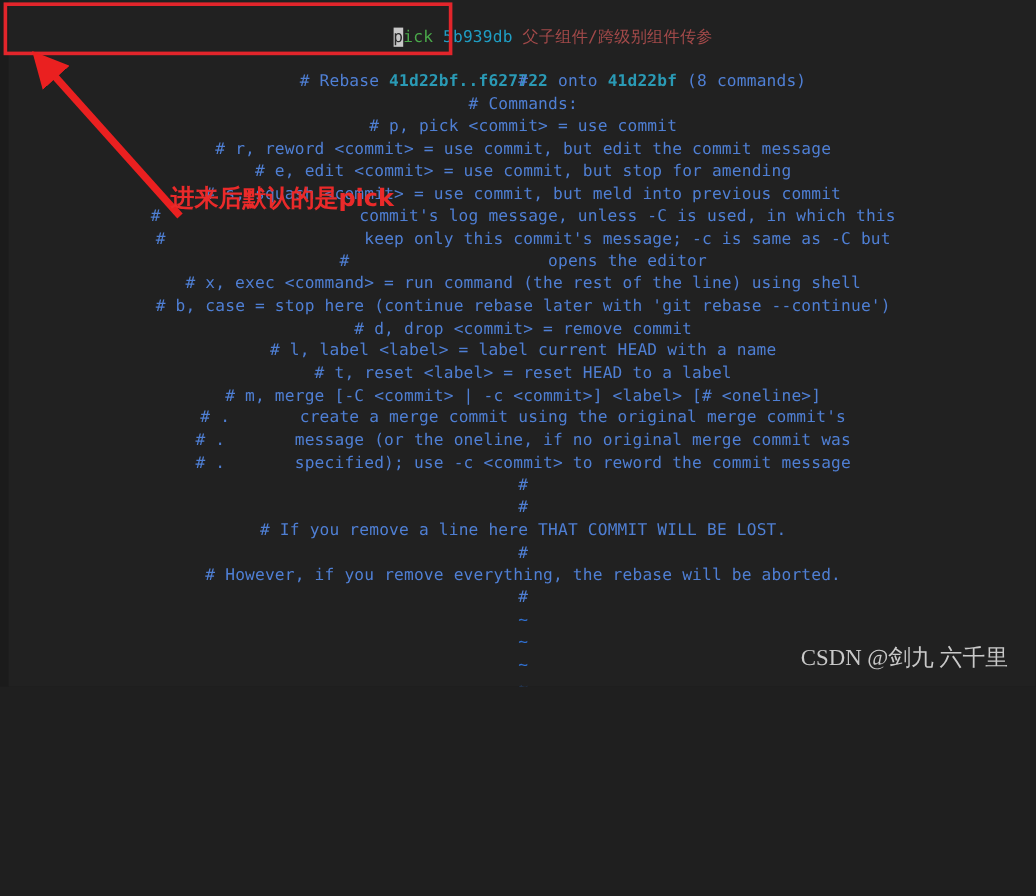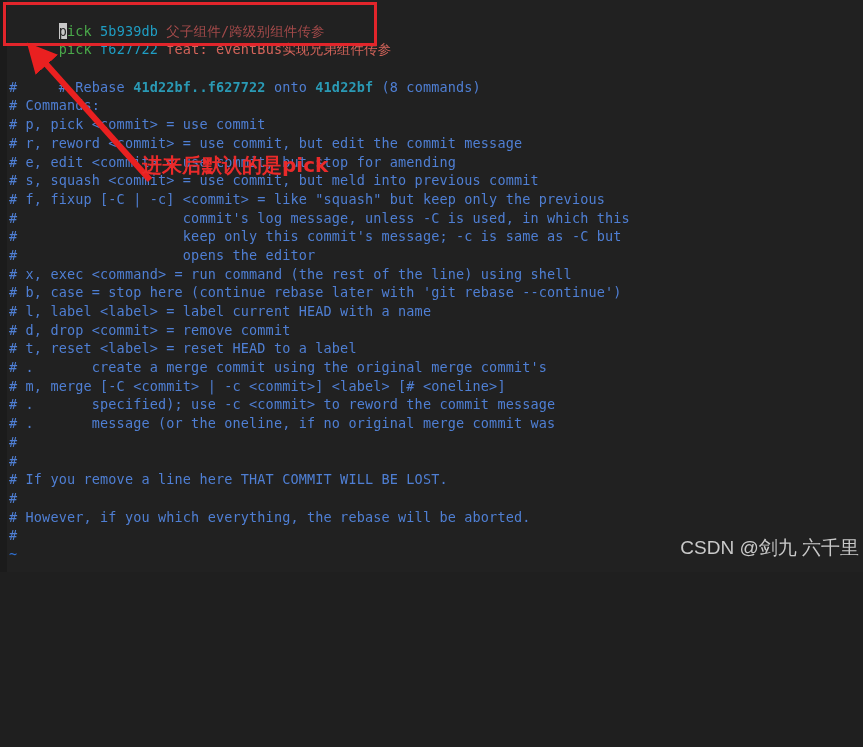--- a/index.html
+++ b/index.html
@@ -7,20 +7,21 @@
     padding: 0;
     background: #1f1f1f;
   }
   #screen {
     position: relative;
     width: 863px;
     height: 572px;
     background: #212121;
     overflow: hidden;
     font-family: "DejaVu Sans Mono", "Liberation Mono", monospace;
+    text-align: center;
   }
   
   #gutter {
     position: absolute;
     left: 0; top: 0;
     width: 7px; height: 747px;
     background: #1b1b1b;
   }
   #editor {
     position: absolute;
@@ -76,76 +77,72 @@
     font-family: "DejaVu Sans", "Liberation Sans", sans-serif;
     font-weight: bold;
     font-size: 20px;
     color: #ea2a2a;
     white-space: nowrap;
     letter-spacing: 0px;
   }
   
   #watermark {
     position: absolute;
-    right: 4px;
+    right: 23px;
     bottom: 11px;
-    font-family: Liberation Sans, sans-serif;
+    font-family: Liberation Serif, serif;
     font-size: 19px;
     color: #c9c9c9;
     white-space: nowrap;
   }
 </style>
 </head>
 <body>
 
 <div id="screen">
 
   <div id="gutter"></div>
 
   <div id="editor">
 
     <div class="line">
       <span class="pick"><span class="cursor">p</span><span>ick</span></span><span> </span><span class="sha">5b939db</span><span> </span><span class="msg-a">父子组件/跨级别组件传参</span>
     </div>
 
-    <div class="line">
-      <span class="pick">pick</span><span> </span><span class="sha">f627722</span><span> </span><span class="msg-b">feat: eventBus实现兄弟组件传参</span>
-    </div>
 
     <div class="line">&nbsp;</div>
 
     <div class="line">
       <span class="reb"># Rebase </span><span class="reb-s">41d22bf..f627722</span><span class="reb"> onto </span><span class="reb-s">41d22bf</span><span class="reb"> (8 commands)</span>
     </div>
 
     <div id="comment-block">
         <div class="line cmt">#</div>
         <div class="line cmt"># Commands:</div>
         <div class="line cmt"># p, pick &lt;commit&gt; = use commit</div>
         <div class="line cmt"># r, reword &lt;commit&gt; = use commit, but edit the commit message</div>
         <div class="line cmt"># e, edit &lt;commit&gt; = use commit, but stop for amending</div>
         <div class="line cmt"># s, squash &lt;commit&gt; = use commit, but meld into previous commit</div>
-        <div class="line cmt"># f, fixup [-C | -c] &lt;commit&gt; = like "squash" but keep only the previous</div>
         <div class="line cmt">#                    commit's log message, unless -C is used, in which this</div>
         <div class="line cmt">#                    keep only this commit's message; -c is same as -C but</div>
         <div class="line cmt">#                    opens the editor</div>
         <div class="line cmt"># x, exec &lt;command&gt; = run command (the rest of the line) using shell</div>
         <div class="line cmt"># b, case = stop here (continue rebase later with 'git rebase --continue')</div>
+        <div class="line cmt"># d, drop &lt;commit&gt; = remove commit</div>
         <div class="line cmt"># l, label &lt;label&gt; = label current HEAD with a name</div>
-        <div class="line cmt"># d, drop &lt;commit&gt; = remove commit</div>
         <div class="line cmt"># t, reset &lt;label&gt; = reset HEAD to a label</div>
+        <div class="line cmt"># m, merge [-C &lt;commit&gt; | -c &lt;commit&gt;] &lt;label&gt; [# &lt;oneline&gt;]</div>
         <div class="line cmt"># .       create a merge commit using the original merge commit's</div>
-        <div class="line cmt"># m, merge [-C &lt;commit&gt; | -c &lt;commit&gt;] &lt;label&gt; [# &lt;oneline&gt;]</div>
+        <div class="line cmt"># .       message (or the oneline, if no original merge commit was</div>
         <div class="line cmt"># .       specified); use -c &lt;commit&gt; to reword the commit message</div>
-        <div class="line cmt"># .       message (or the oneline, if no original merge commit was</div>
         <div class="line cmt">#</div>
         <div class="line cmt">#</div>
         <div class="line cmt"># If you remove a line here THAT COMMIT WILL BE LOST.</div>
         <div class="line cmt">#</div>
-        <div class="line cmt"># However, if you which everything, the rebase will be aborted.</div>
+        <div class="line cmt"># However, if you remove everything, the rebase will be aborted.</div>
         <div class="line cmt">#</div>
       </div>
 
     <div id="tilde-block">
         <div class="line tilde">~</div>
         <div class="line tilde">~</div>
         <div class="line tilde">~</div>
         <div class="line tilde">~</div>
         <div class="line tilde">~</div>
         <div class="line tilde">~</div>

